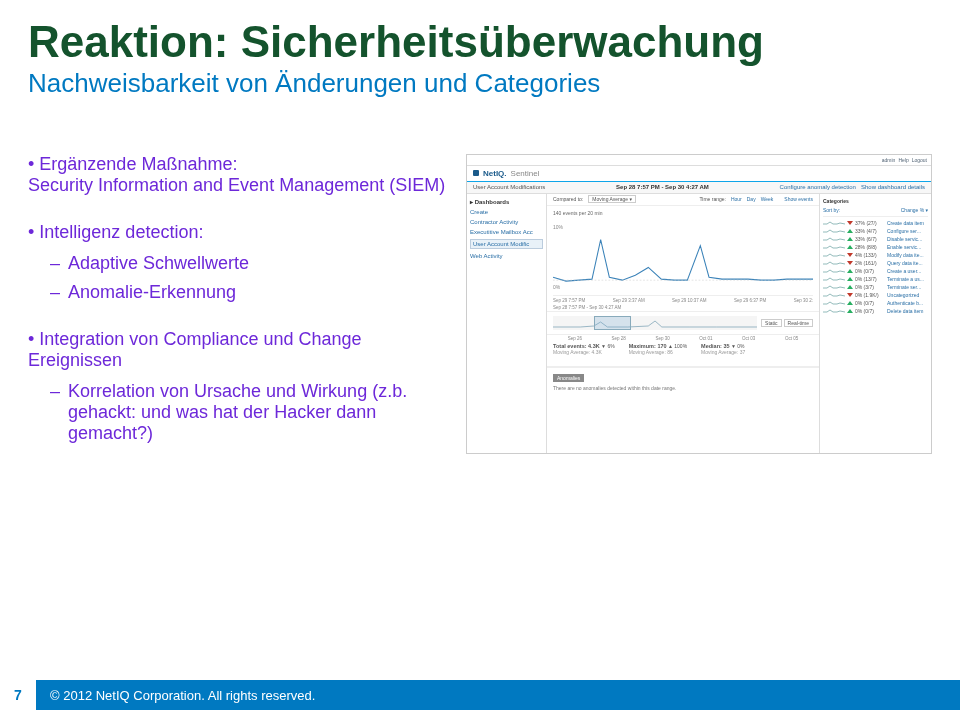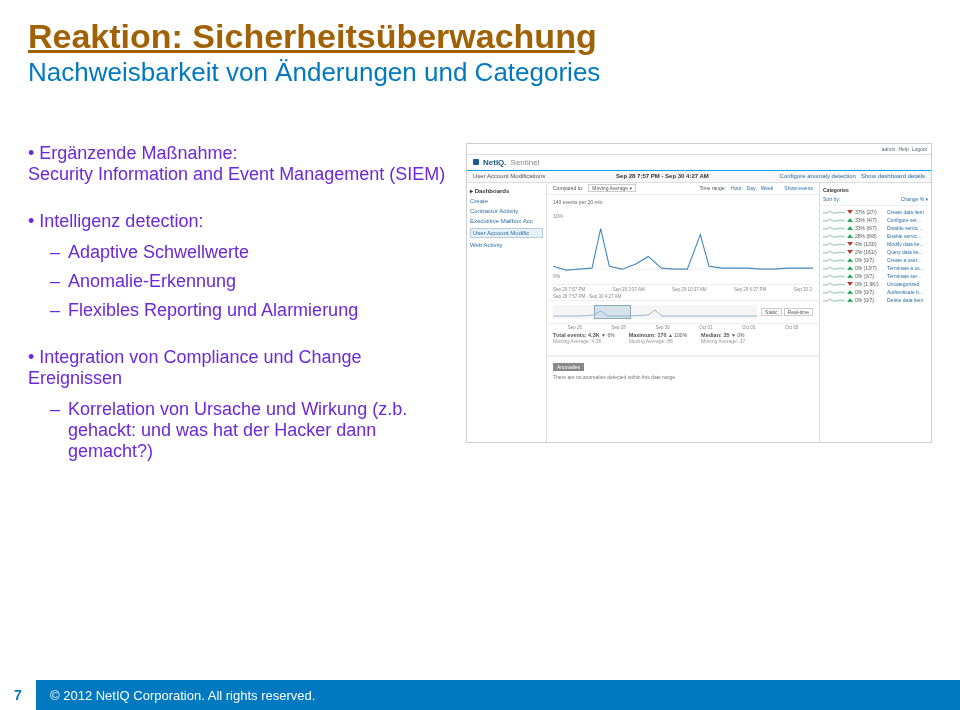--- a/index.html
+++ b/index.html
@@ -1,18 +1,18 @@
 <!DOCTYPE html>
 <html><head>
 <meta charset="utf-8">
 <style>
   * { box-sizing: border-box; margin: 0; padding: 0; }
   html, body { width: 960px; height: 710px; font-family: Arial, Helvetica, sans-serif; background: #fff; }
   .slide { position: relative; width: 960px; height: 710px; padding: 18px 28px 0 28px; }
-  .title { font-size: 34px; font-weight: bold; color: #a16207; line-height: 1.1; text-decoration: underline; }
+  .title { font-size: 44px; font-weight: bold; color: #14532d; line-height: 1.1; }
   .subtitle { font-size: 26px; color: #0079c1; line-height: 1.2; margin-top: 2px; }
   .content-row { display: flex; margin-top: 54px; gap: 18px; }
   .left-col { flex: 0 0 420px; font-size: 18px; color: #6d28d9; }
   .bullet { margin-bottom: 26px; }
   .sub-list { margin-top: 10px; margin-left: 22px; }
   .sub-item { position: relative; padding-left: 18px; margin-bottom: 8px; font-size: 18px; }
   .sub-item::before { content: "–"; position: absolute; left: 0; top: 0; }
   .right-col { flex: 1; }
   .screenshot { border: 1px solid #ccc; background: #fff; font-size: 6px; color: #555; height: 300px; position: relative; overflow: hidden; }
   .ss-topbar { background:#fff; border-bottom:1px solid #ddd; height:11px; display:flex; align-items:center; justify-content:flex-end; gap:3px; padding:0 4px; font-size:5px; color:#567; }
@@ -62,21 +62,20 @@
       <div class="bullet">
         • <span>Ergänzende Maßnahme:</span><br>
         <span style="margin-left:0;display:inline-block;">Security Information and Event Management (SIEM)</span>
       </div>
 
       <div class="bullet">
         • <span>Intelligenz detection:</span>
         <div class="sub-list">
           <div class="sub-item">Adaptive Schwellwerte</div>
           <div class="sub-item">Anomalie-Erkennung</div>
-          <div class="sub-item">Flexibles Reporting und Alarmierung</div>
         </div>
       </div>
 
       <div class="bullet">
         • <span style="font-weight:normal">Integration von Compliance und Change Ereignissen</span>
         <div class="sub-list">
           <div class="sub-item">Korrelation von Ursache und Wirkung (z.b. gehackt: und was hat der Hacker dann gemacht?)</div>
         </div>
       </div>
 

